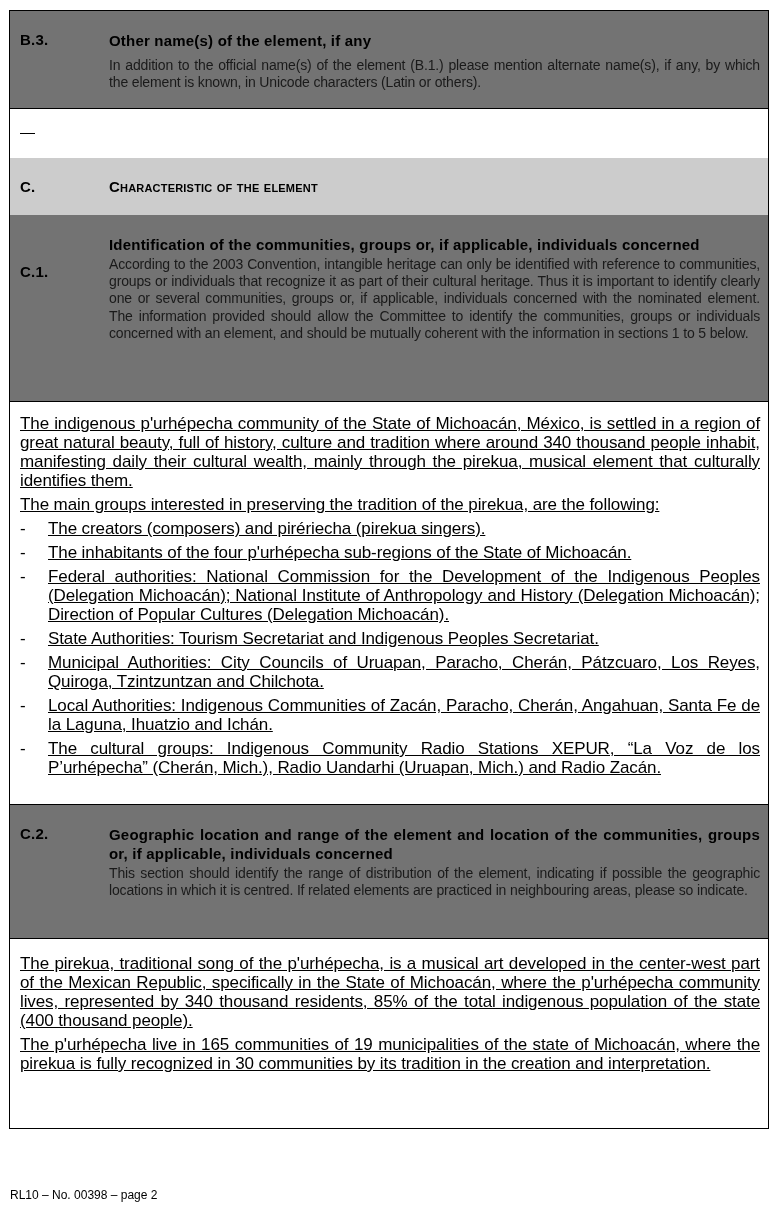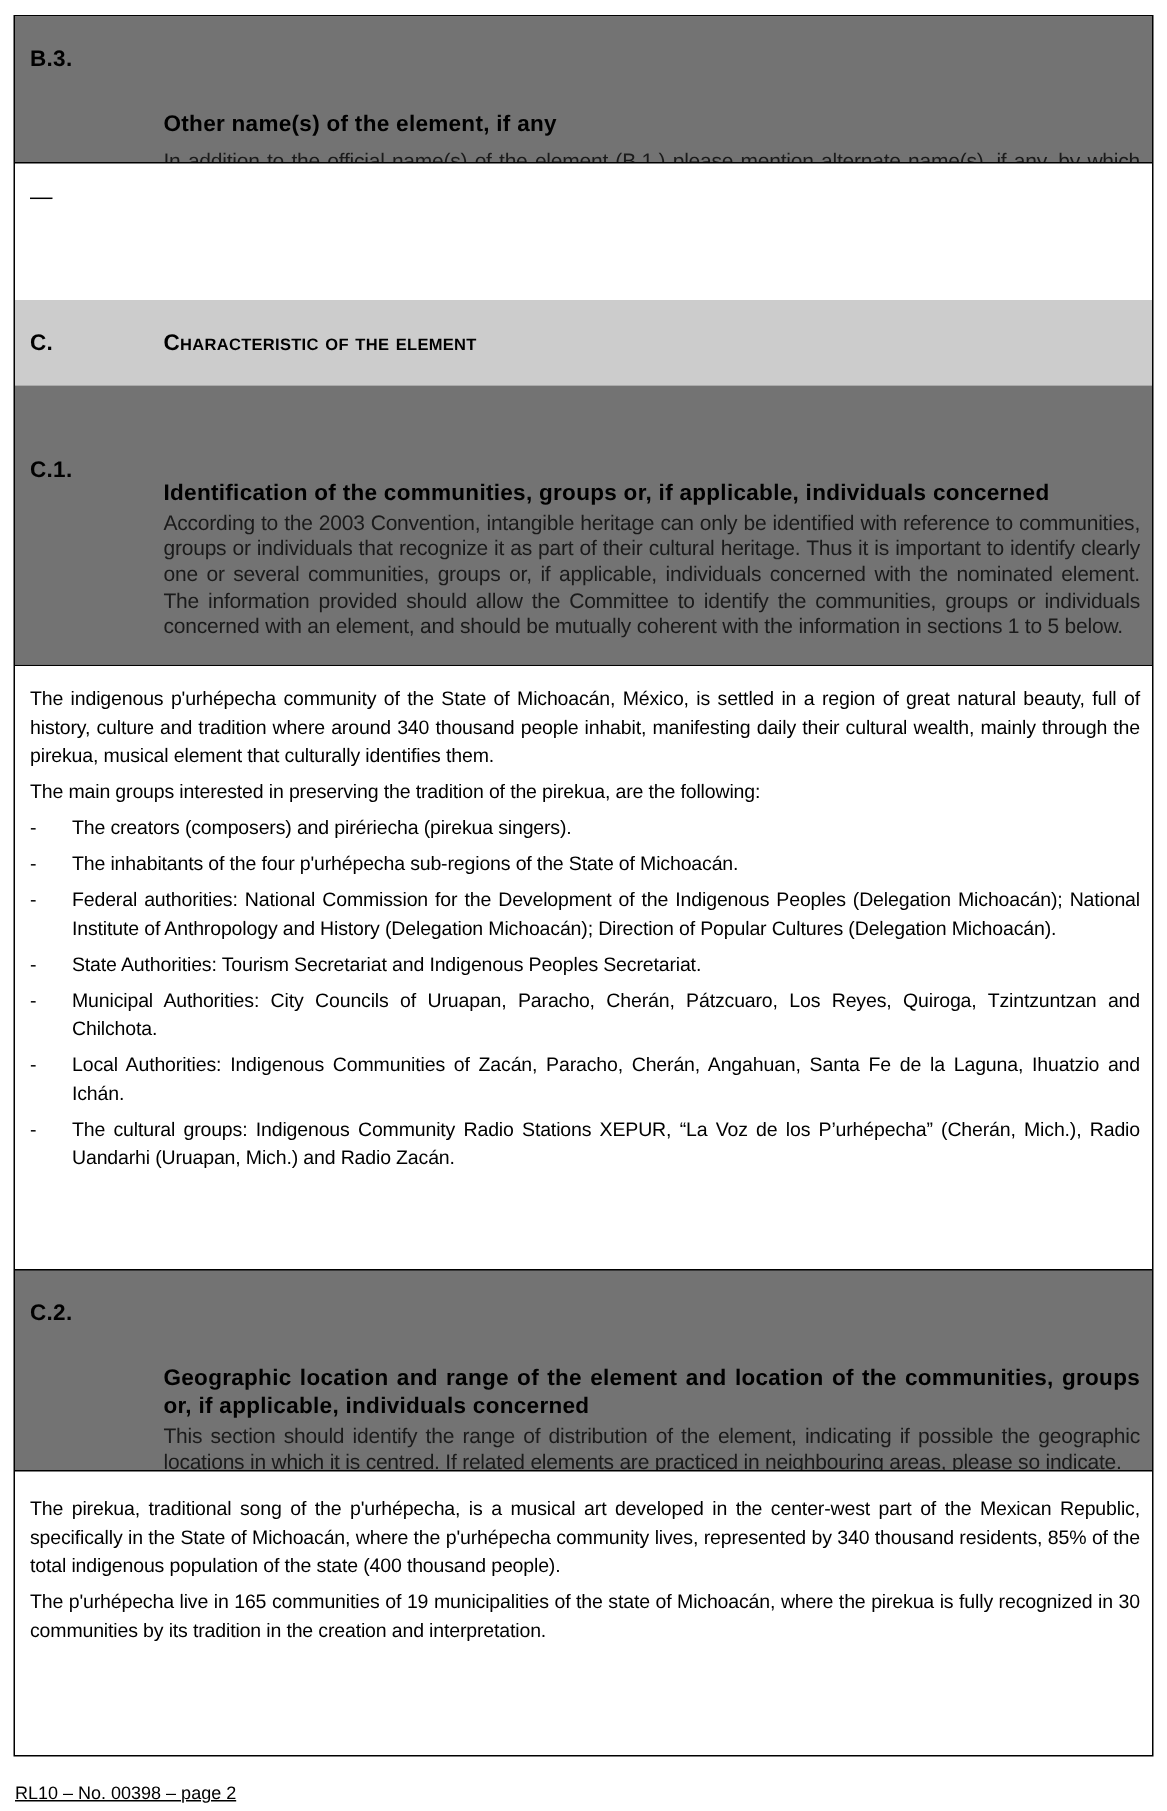--- a/index.html
+++ b/index.html
@@ -43,21 +43,20 @@
     .sec-num {
       position: absolute;
       left: 10px;
       font-weight: bold;
       font-size: 15px;
       letter-spacing: 0.2px;
     }
     .sec-body {
       margin-left: 99px;
       margin-right: 8px;
-      margin-top: 42px;
     }
     .sec-title {
       font-weight: bold;
       font-size: 15px;
       line-height: 19px;
       text-align: justify;
       letter-spacing: 0.2px;
     }
     .sec-title-justify {
       text-align: justify;
@@ -72,24 +71,25 @@
       letter-spacing: -0.15px;
     }
     .band-title {
       font-weight: bold;
       font-size: 15px;
       font-variant: small-caps;
       letter-spacing: 0.2px;
     }
     .answer {
       padding: 12px 8px 0 10px;
-      font-size: 13px;
+      font-size: 17px;
       line-height: 19px;
       text-align: justify;
       letter-spacing: -0.1px;
+      text-decoration: underline;
     }
     .answer p {
       margin: 0 0 5px 0;
     }
     .list {
       list-style: none;
       margin: 0;
       padding: 0;
     }
     .list li {
@@ -108,21 +108,20 @@
       left: 10px;
       top: 14px;
       font-size: 15px;
     }
     .footer {
       position: absolute;
       left: 10px;
       top: 1188px;
       font-size: 12px;
       color: #000000;
-      text-decoration: underline;
     }
   </style>
 </head>
 <body>
 
 <div class="doc-box">
 
   <div class="section hdr" style="height:97px; padding-top:20px;">
     <span class="sec-num" style="top:20px;">B.3.</span>
     <div class="sec-body">

